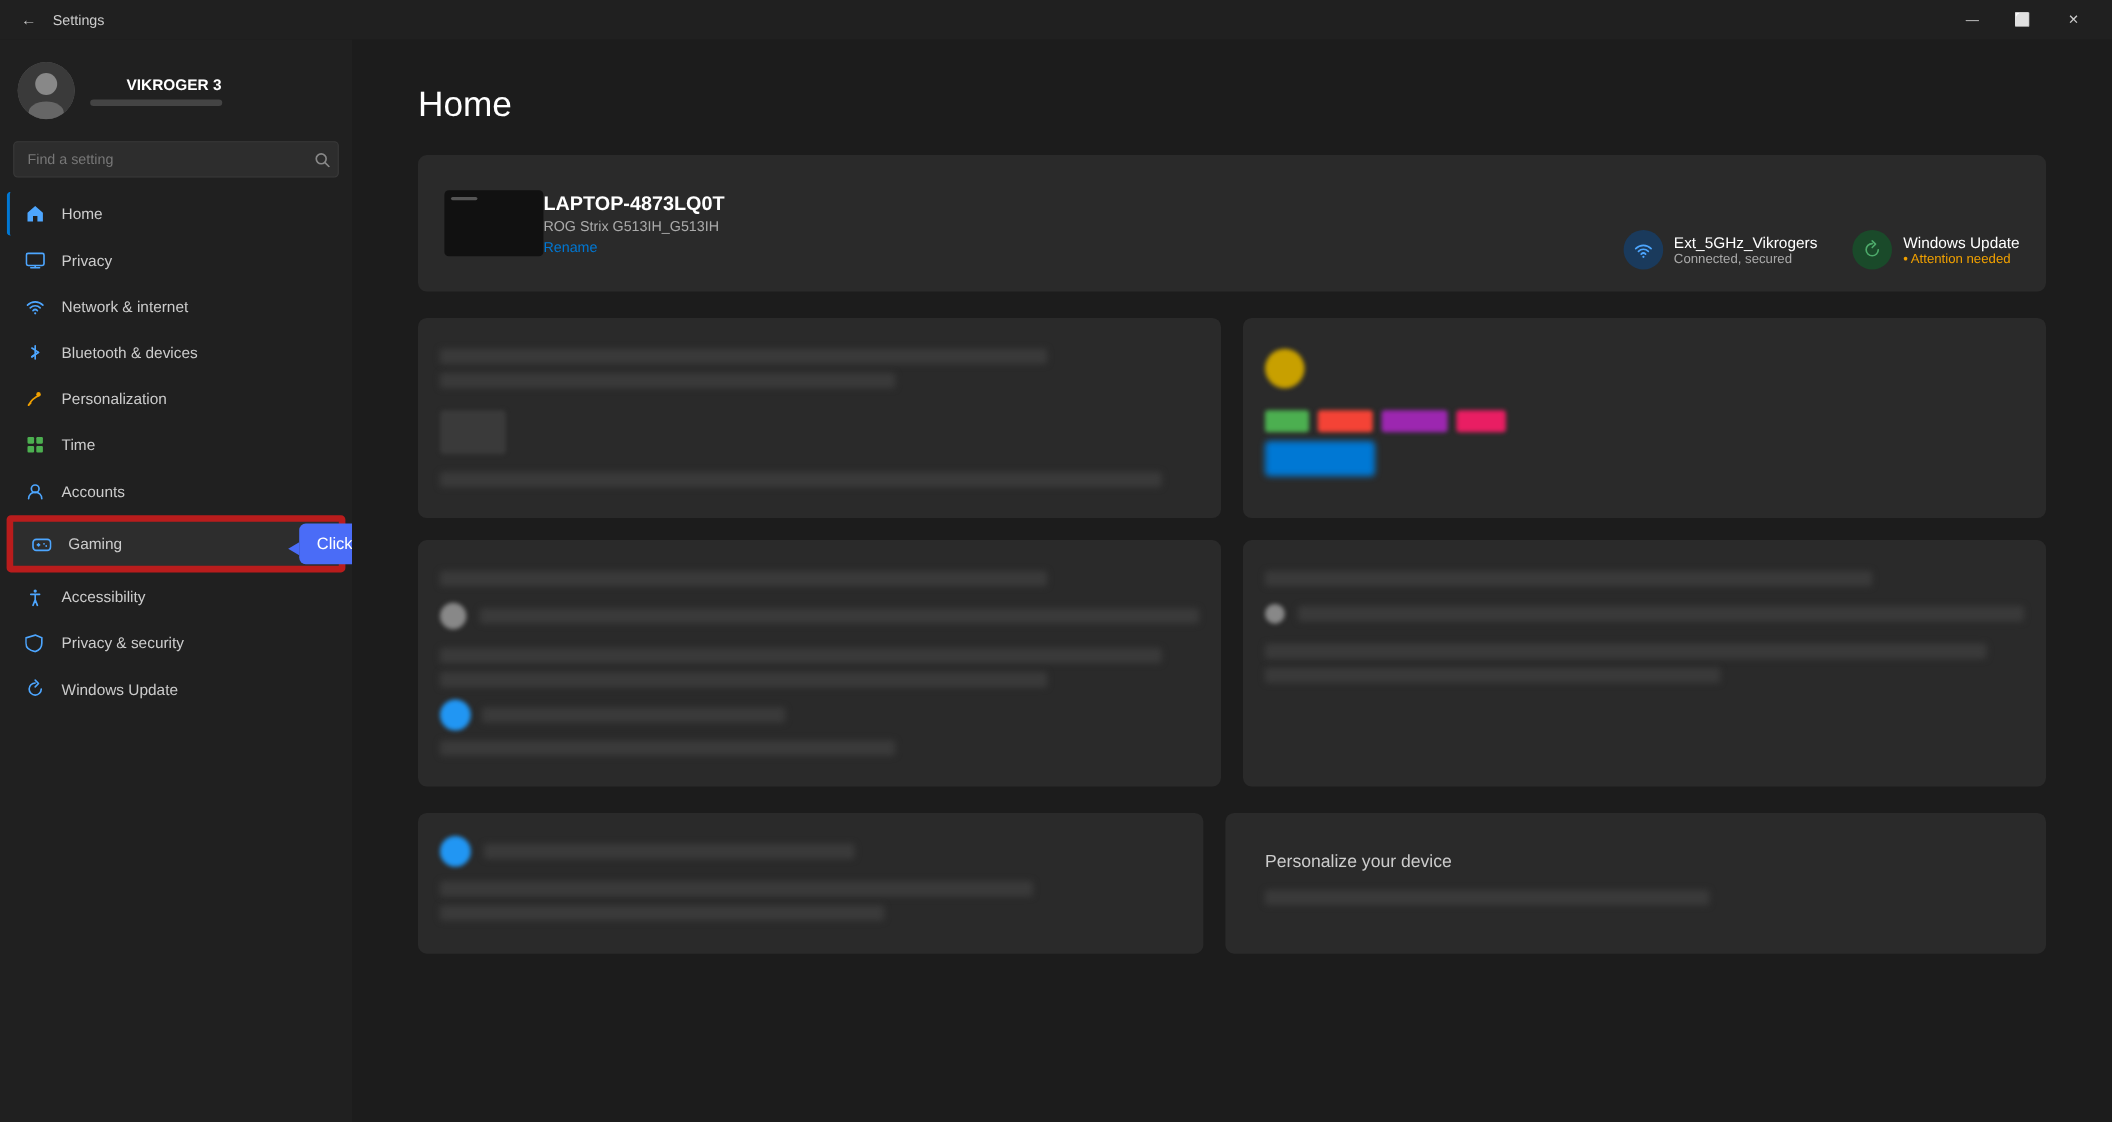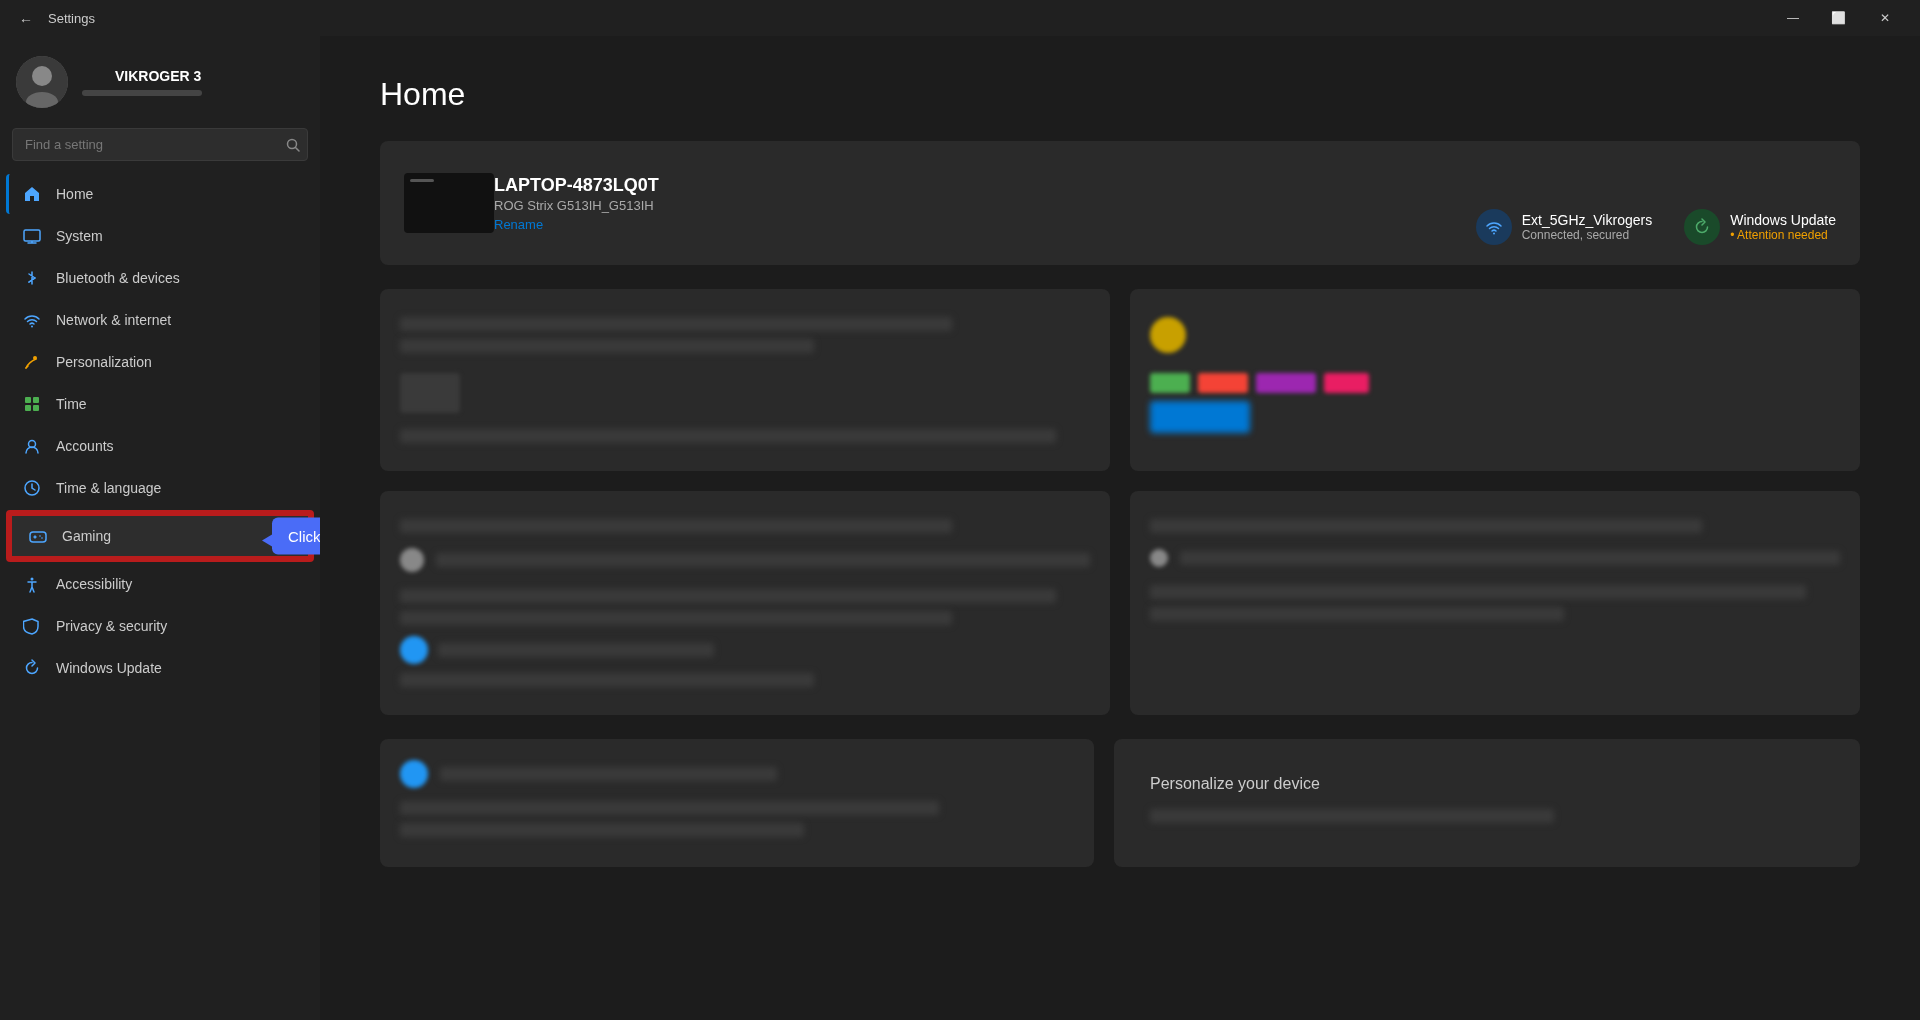--- a/index.html
+++ b/index.html
@@ -349,48 +349,48 @@
     </div>
 
     <div class="nav-item">
       <div class="nav-icon">
         <svg width="18" height="18" viewBox="0 0 18 18" fill="none">
           <rect x="1" y="3" width="16" height="11" rx="1.5" stroke="#4da6ff" stroke-width="1.5" fill="none"></rect>
           <line x1="5" y1="16" x2="13" y2="16" stroke="#4da6ff" stroke-width="1.5" stroke-linecap="round"></line>
           <line x1="9" y1="14" x2="9" y2="16" stroke="#4da6ff" stroke-width="1.5"></line>
         </svg>
       </div>
-      <span>System</span>
-    </div>
-
-    <div class="nav-item">
-      <div class="nav-icon">
-        <svg width="18" height="18" viewBox="0 0 18 18" fill="none">
-          <path d="M6 5l6 4-6 4M9 3v12" stroke="#4da6ff" stroke-width="1.5" stroke-linecap="round" stroke-linejoin="round"></path>
-          <path d="M6 13l6-4" stroke="#4da6ff" stroke-width="1.5" stroke-linecap="round"></path>
-        </svg>
-      </div>
-      <span>Bluetooth &amp; devices</span>
+      <span>Privacy</span>
     </div>
 
     <div class="nav-item">
       <div class="nav-icon">
         <svg width="18" height="18" viewBox="0 0 18 18" fill="none">
           <path d="M2 8c3.9-4 10.1-4 14 0" stroke="#4da6ff" stroke-width="1.5" stroke-linecap="round"></path>
           <path d="M4.5 10.5c2.5-2.5 6.5-2.5 9 0" stroke="#4da6ff" stroke-width="1.5" stroke-linecap="round"></path>
           <path d="M7 13c1.1-1.1 2.9-1.1 4 0" stroke="#4da6ff" stroke-width="1.5" stroke-linecap="round"></path>
           <circle cx="9" cy="15.5" r="1" fill="#4da6ff"></circle>
         </svg>
       </div>
       <span>Network &amp; internet</span>
     </div>
 
     <div class="nav-item">
       <div class="nav-icon">
         <svg width="18" height="18" viewBox="0 0 18 18" fill="none">
+          <path d="M6 5l6 4-6 4M9 3v12" stroke="#4da6ff" stroke-width="1.5" stroke-linecap="round" stroke-linejoin="round"></path>
+          <path d="M6 13l6-4" stroke="#4da6ff" stroke-width="1.5" stroke-linecap="round"></path>
+        </svg>
+      </div>
+      <span>Bluetooth &amp; devices</span>
+    </div>
+
+    <div class="nav-item">
+      <div class="nav-icon">
+        <svg width="18" height="18" viewBox="0 0 18 18" fill="none">
           <path d="M3 15c2-4 5-7 10-9" stroke="#f0a000" stroke-width="1.5" stroke-linecap="round"></path>
           <circle cx="12" cy="5" r="2" fill="#f0a000"></circle>
           <path d="M3 15l2-2" stroke="#f0a000" stroke-width="1.5" stroke-linecap="round"></path>
         </svg>
       </div>
       <span>Personalization</span>
     </div>
 
     <div class="nav-item">
       <div class="nav-icon">
@@ -407,29 +407,20 @@
     <div class="nav-item">
       <div class="nav-icon">
         <svg width="18" height="18" viewBox="0 0 18 18" fill="none">
           <circle cx="9" cy="7" r="3.5" stroke="#4da6ff" stroke-width="1.5" fill="none"></circle>
           <path d="M3 16c0-3.3 2.7-6 6-6s6 2.7 6 6" stroke="#4da6ff" stroke-width="1.5" stroke-linecap="round" fill="none"></path>
         </svg>
       </div>
       <span>Accounts</span>
     </div>
 
-    <div class="nav-item">
-      <div class="nav-icon">
-        <svg width="18" height="18" viewBox="0 0 18 18" fill="none">
-          <circle cx="9" cy="9" r="7" stroke="#4da6ff" stroke-width="1.5" fill="none"></circle>
-          <path d="M9 5v4l3 2" stroke="#4da6ff" stroke-width="1.5" stroke-linecap="round"></path>
-        </svg>
-      </div>
-      <span>Time &amp; language</span>
-    </div>
 
     <div class="nav-item active tooltip-container">
       <div class="nav-icon">
         <svg width="18" height="18" viewBox="0 0 18 18" fill="none">
           <rect x="1" y="5" width="16" height="10" rx="3" stroke="#4da6ff" stroke-width="1.5" fill="none"></rect>
           <line x1="5" y1="10" x2="7" y2="10" stroke="#4da6ff" stroke-width="1.5" stroke-linecap="round"></line>
           <line x1="6" y1="9" x2="6" y2="11" stroke="#4da6ff" stroke-width="1.5" stroke-linecap="round"></line>
           <circle cx="11" cy="9" r="0.8" fill="#4da6ff"></circle>
           <circle cx="13" cy="11" r="0.8" fill="#4da6ff"></circle>
         </svg>

